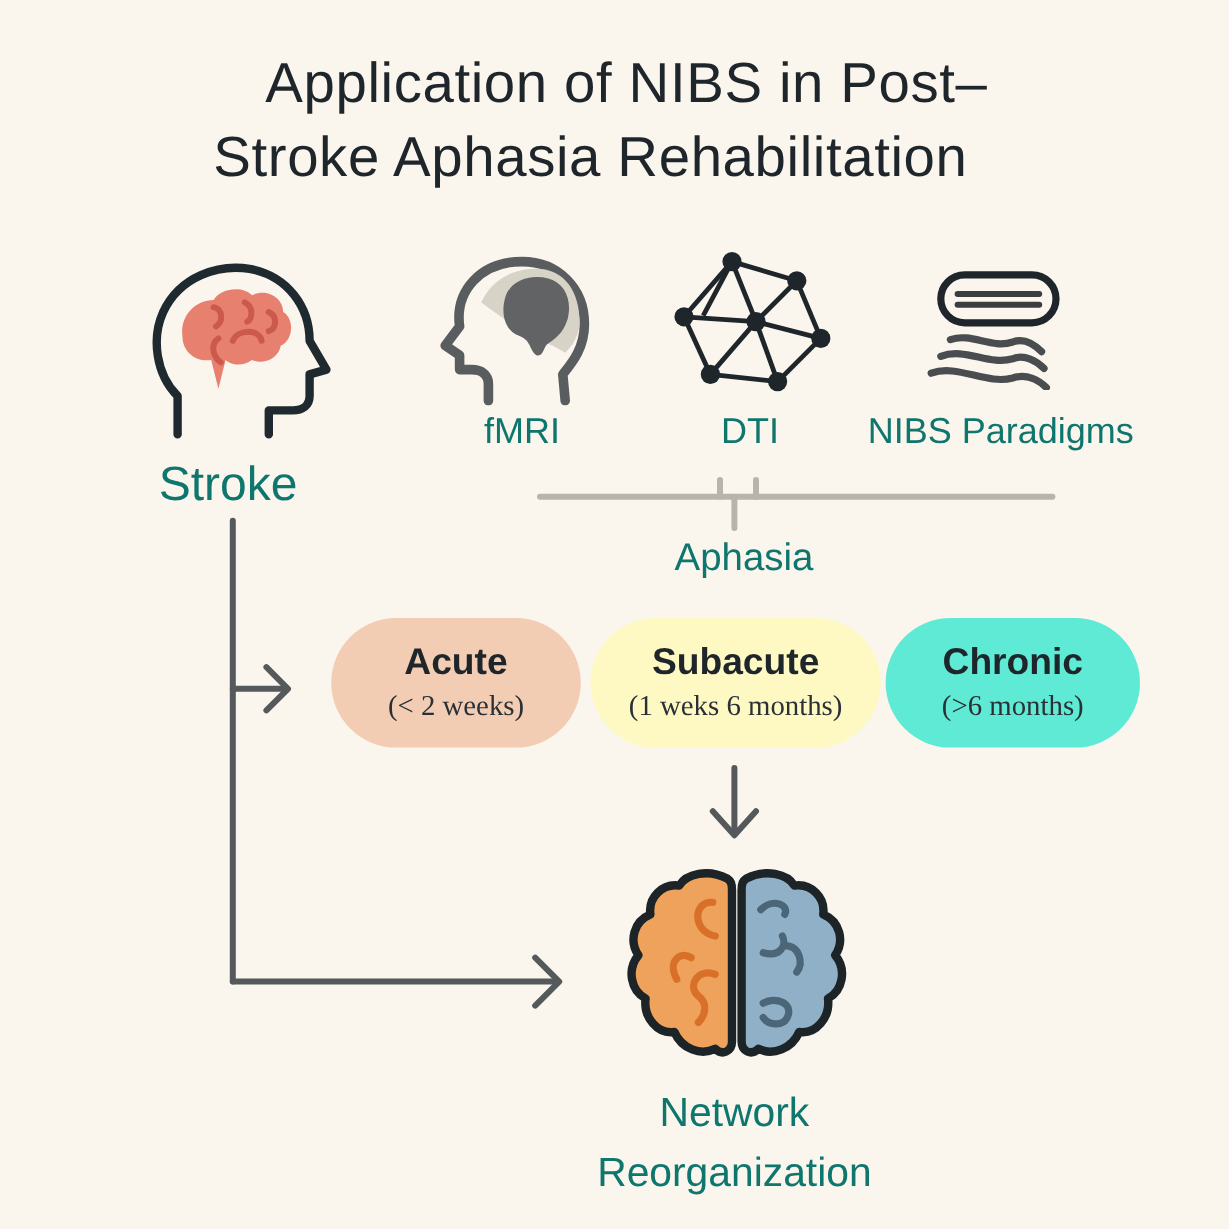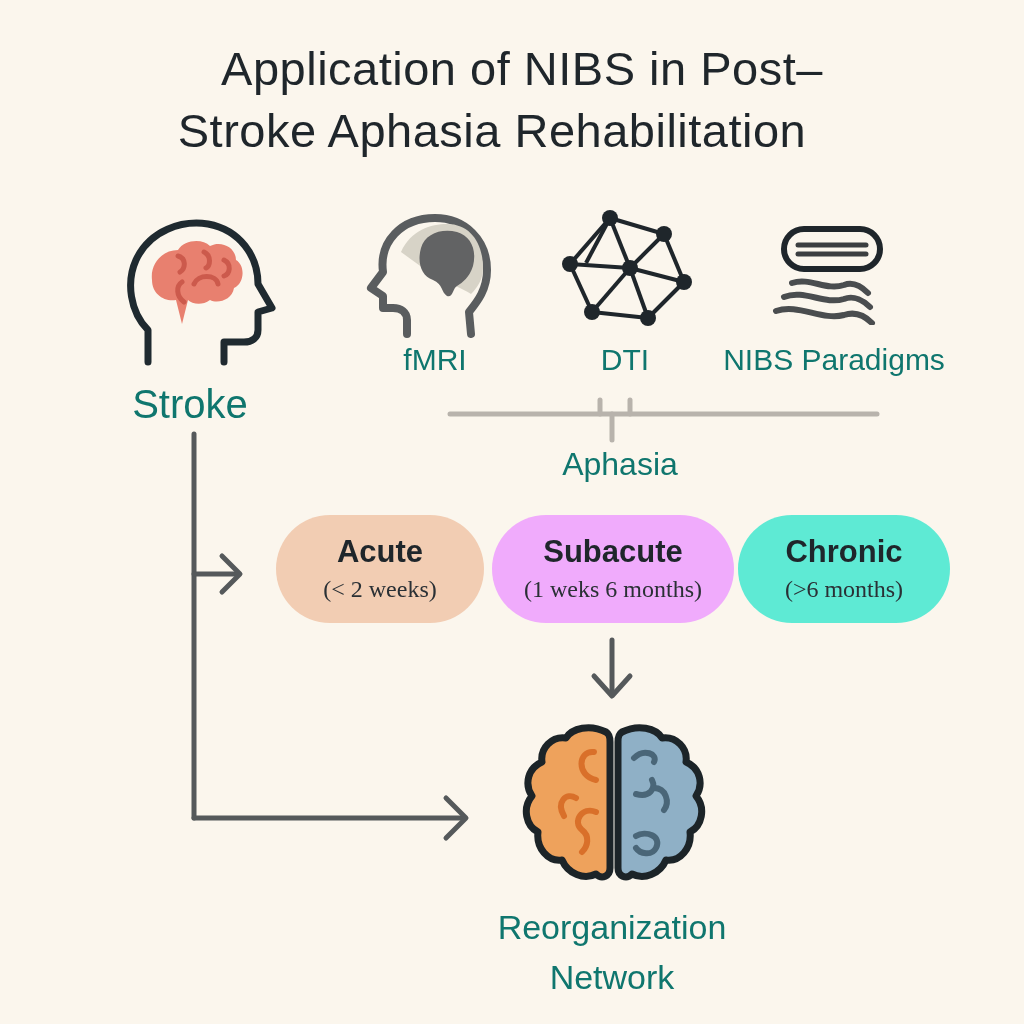--- a/index.html
+++ b/index.html
@@ -122,21 +122,21 @@
     <polyline points="594,676 612,696 630,676"></polyline>
   </g>
 </svg>
 
 <div class="label" style="left:540px;top:446px;width:160px;font-size:32px">Aphasia</div>
 
 <div class="pill" style="left:276px;top:515px;width:208px;background:#f2cdb3">
   <span class="name">Acute</span>
   <span class="range">(&lt; 2 weeks)</span>
 </div>
-<div class="pill" style="left:492px;top:515px;width:242px;background:#f0abfc">
+<div class="pill" style="left:492px;top:515px;width:242px;background:#fef9c3">
   <span class="name">Subacute</span>
   <span class="range">(1 weks 6 months)</span>
 </div>
 <div class="pill" style="left:738px;top:515px;width:212px;background:#5eead4">
   <span class="name">Chronic</span>
   <span class="range">(&gt;6 months)</span>
 </div>
 
 <svg class="ico" style="left:516px;top:722px" width="196" height="166" viewBox="0 0 196 166">
 
@@ -150,15 +150,15 @@
   </g>
   <g fill="none" stroke="#4a6678" stroke-width="6" stroke-linecap="round">
     <path d="M118 36 C128 26 142 32 138 40"></path>
     <path d="M120 72 C134 76 140 66 136 58"></path>
     <path d="M138 66 C150 66 154 80 148 88"></path>
     <path d="M120 114 C130 108 146 114 140 126 C136 134 124 132 120 126"></path>
   </g>
 </svg>
 
 <div class="label" style="left:454px;top:902px;width:316px;font-size:34px;line-height:50px">
+  <span style="display:block">Network</span>
   <span style="display:block">Reorganization</span>
-  <span style="display:block">Network</span>
 </div>
 
 </body></html>

